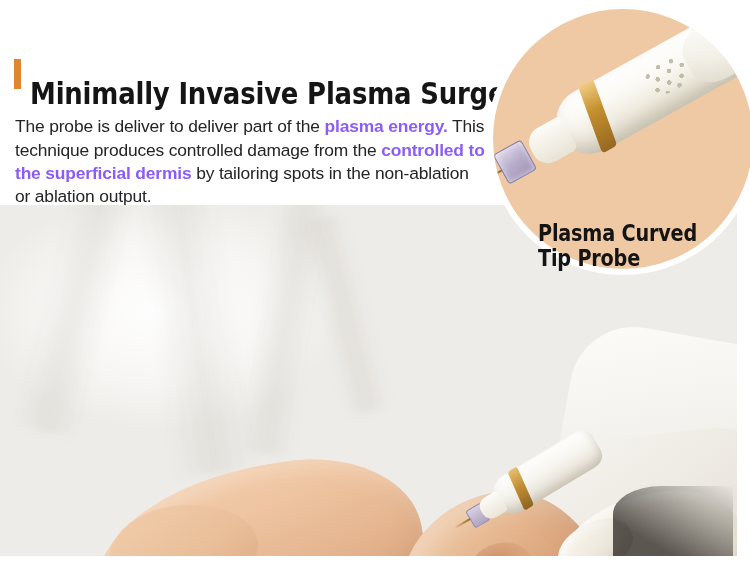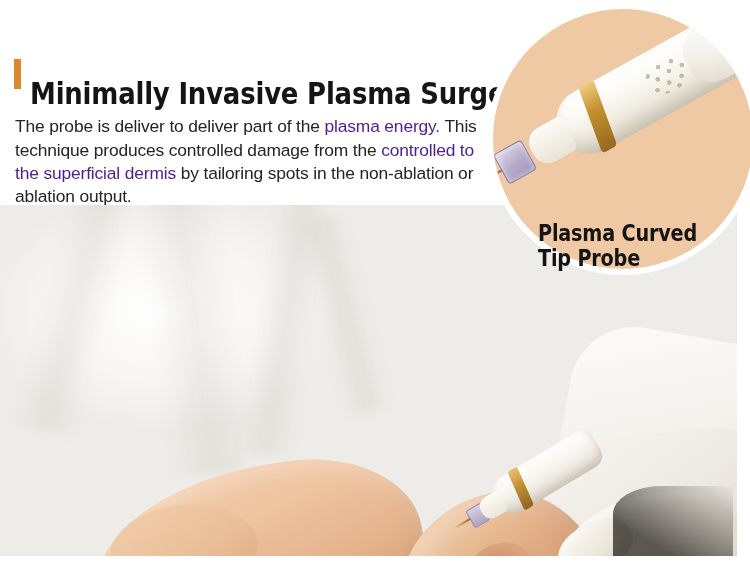--- a/index.html
+++ b/index.html
@@ -58,22 +58,22 @@
     position: absolute;
     left: 15px;
     top: 98px;
     width: 470px;
     font-size: 17.4px;
     line-height: 23.2px;
     color: #242424;
     letter-spacing: -0.15px;
   }
   .hl {
-    color: #4c1d95;
-    font-weight: normal;
+    color: #8b5cf6;
+    font-weight: bold;
   }
 
   
   .photo {
     position: absolute;
     left: 0;
     top: 205px;
     width: 737px;
     height: 351px;
     overflow: hidden;

